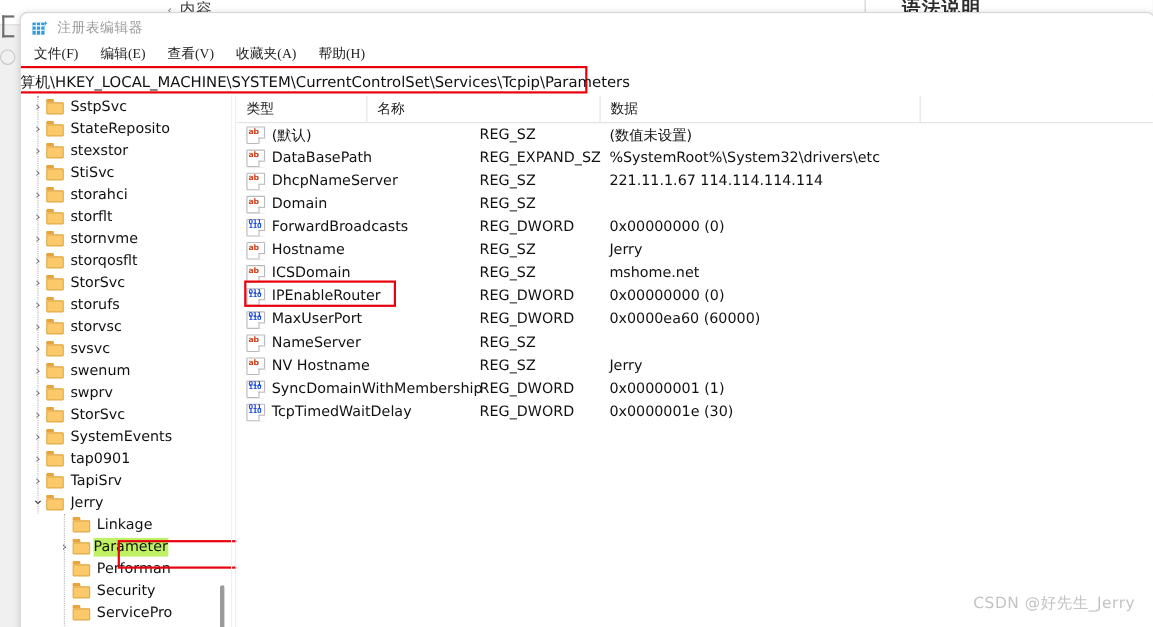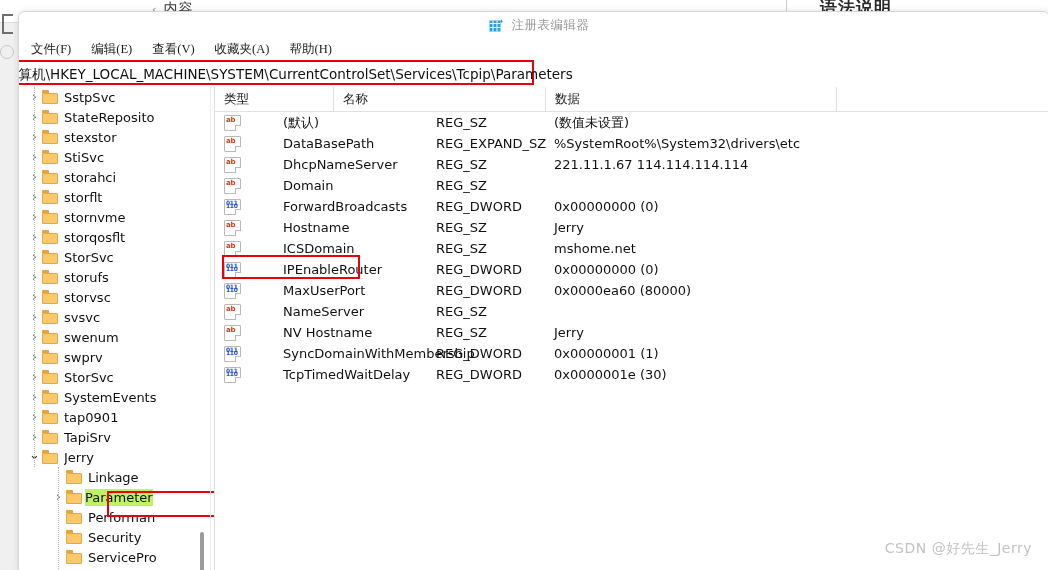--- a/index.html
+++ b/index.html
@@ -22,21 +22,21 @@
               border-right:none;}
   #bg-circle{position:absolute;left:0px;top:45px;width:12px;height:12px;border:1px solid #c8c8c8;border-radius:50%;}
 
   
   #regwin{
     position:absolute;left:18px;top:11px;width:1030px;height:559px;
     background:#ffffff;border:1px solid #d7d7d7;border-radius:7px 7px 0 0;
     box-shadow:0 0 6px rgba(0,0,0,.13);overflow:hidden;
   }
   #titlebar{height:27px;background:#ffffff;display:flex;align-items:center;padding-left:10px;
-            border-radius:7px 7px 0 0;justify-content:center;}
+            border-radius:7px 7px 0 0;}
   .titleicon{width:15px;height:15px;position:relative;margin-right:8px;flex:none;}
   #title-text{font-size:12.5px;color:#9a9a9a;font-family:"DejaVu Sans",sans-serif;letter-spacing:.5px;}
 
   #menubar{height:21px;display:flex;align-items:center;padding-left:12px;background:#fff;}
   .menuitem{font-size:12.5px;color:#1d1d1d;margin-right:20px;white-space:nowrap;
             font-family:Liberation Serif, serif;cursor:default;}
 
   #addrwrap{position:relative;height:26px;margin:0;background:#fff;}
   #addrbox{position:absolute;left:-12px;top:0px;width:527px;height:25px;
            border:2px solid #e8000d;box-sizing:border-box;background:#fff;}
@@ -76,21 +76,21 @@
   .hcell{font-size:12.5px;color:#1b1b1b;padding-left:9px;padding-top:4px;box-sizing:border-box;
          font-family:"DejaVu Sans",sans-serif;position:relative;}
   .hcell + .hcell{border-left:1px solid #e1e1e1;}
   .hc-name{width:212px;flex:none;}
   .hc-type{width:118px;flex:none;}
   .hc-data{width:291px;flex:none;}
   .hc-rest{flex:1;border-left:1px solid #e1e1e1;}
 
   .lrow{height:21px;display:flex;align-items:center;font-size:13px;color:#111;
         font-family:"DejaVu Sans",sans-serif;white-space:nowrap;}
-  .c-name{width:212px;flex:none;display:flex;align-items:center;padding-left:9px;box-sizing:border-box;gap:36px;}
+  .c-name{width:212px;flex:none;display:flex;align-items:center;padding-left:9px;box-sizing:border-box;}
   .c-type{width:118px;flex:none;padding-left:9px;box-sizing:border-box;}
   .c-data{flex:1;padding-left:9px;box-sizing:border-box;}
 
   .vicon{width:15px;height:14px;flex:none;margin-right:6px;position:relative;
          background:#fff;border:1px solid #b9b9b9;border-radius:1px;}
   .vicon:after{content:"";position:absolute;right:-1px;bottom:-1px;width:5px;height:5px;
                background:#fff;border-left:1px solid #b9b9b9;border-top:1px solid #b9b9b9;}
   .vicon span{position:absolute;left:1px;top:1px;font-size:7px;line-height:7px;font-weight:bold;
               letter-spacing:-.3px;font-family:"DejaVu Sans",sans-serif;}
   .vicon.sz span{color:#d33a16;}
@@ -464,21 +464,21 @@
             <div class="c-data">0x00000000 (0)</div>
           </div>
           <div class="lrow">
             <div class="c-name">
               <span class="vicon dw">
                 <span>011<br>110</span>
               </span>
               <span>MaxUserPort</span>
             </div>
             <div class="c-type">REG_DWORD</div>
-            <div class="c-data">0x0000ea60 (80000)</div>
+            <div class="c-data">0x0000ea60 (60000)</div>
           </div>
           <div class="lrow">
             <div class="c-name">
               <span class="vicon sz">
                 <span>ab</span>
               </span>
               <span>NameServer</span>
             </div>
             <div class="c-type">REG_SZ</div>
             <div class="c-data"></div>

